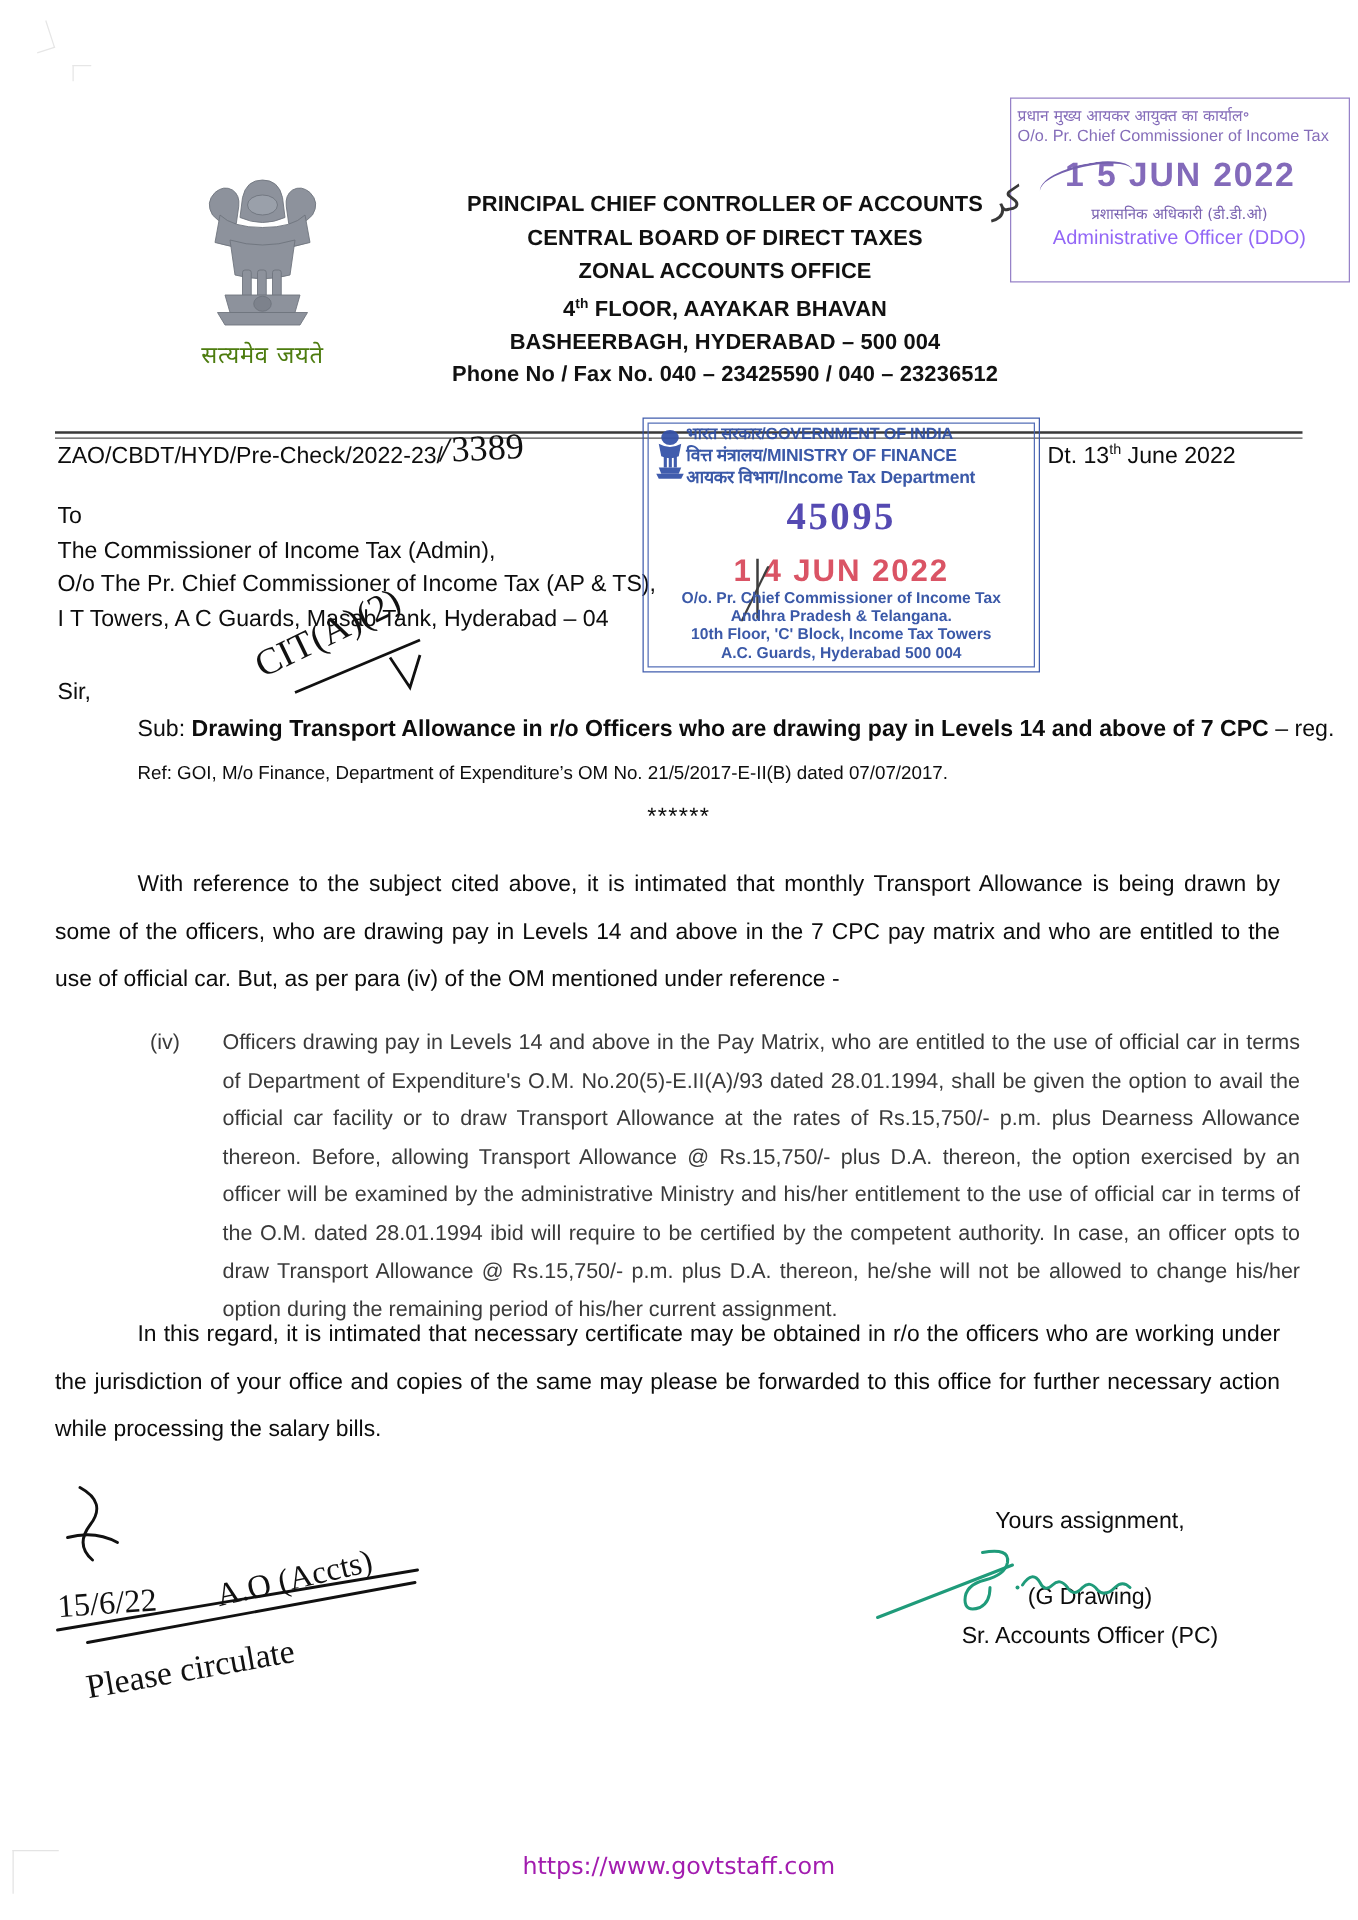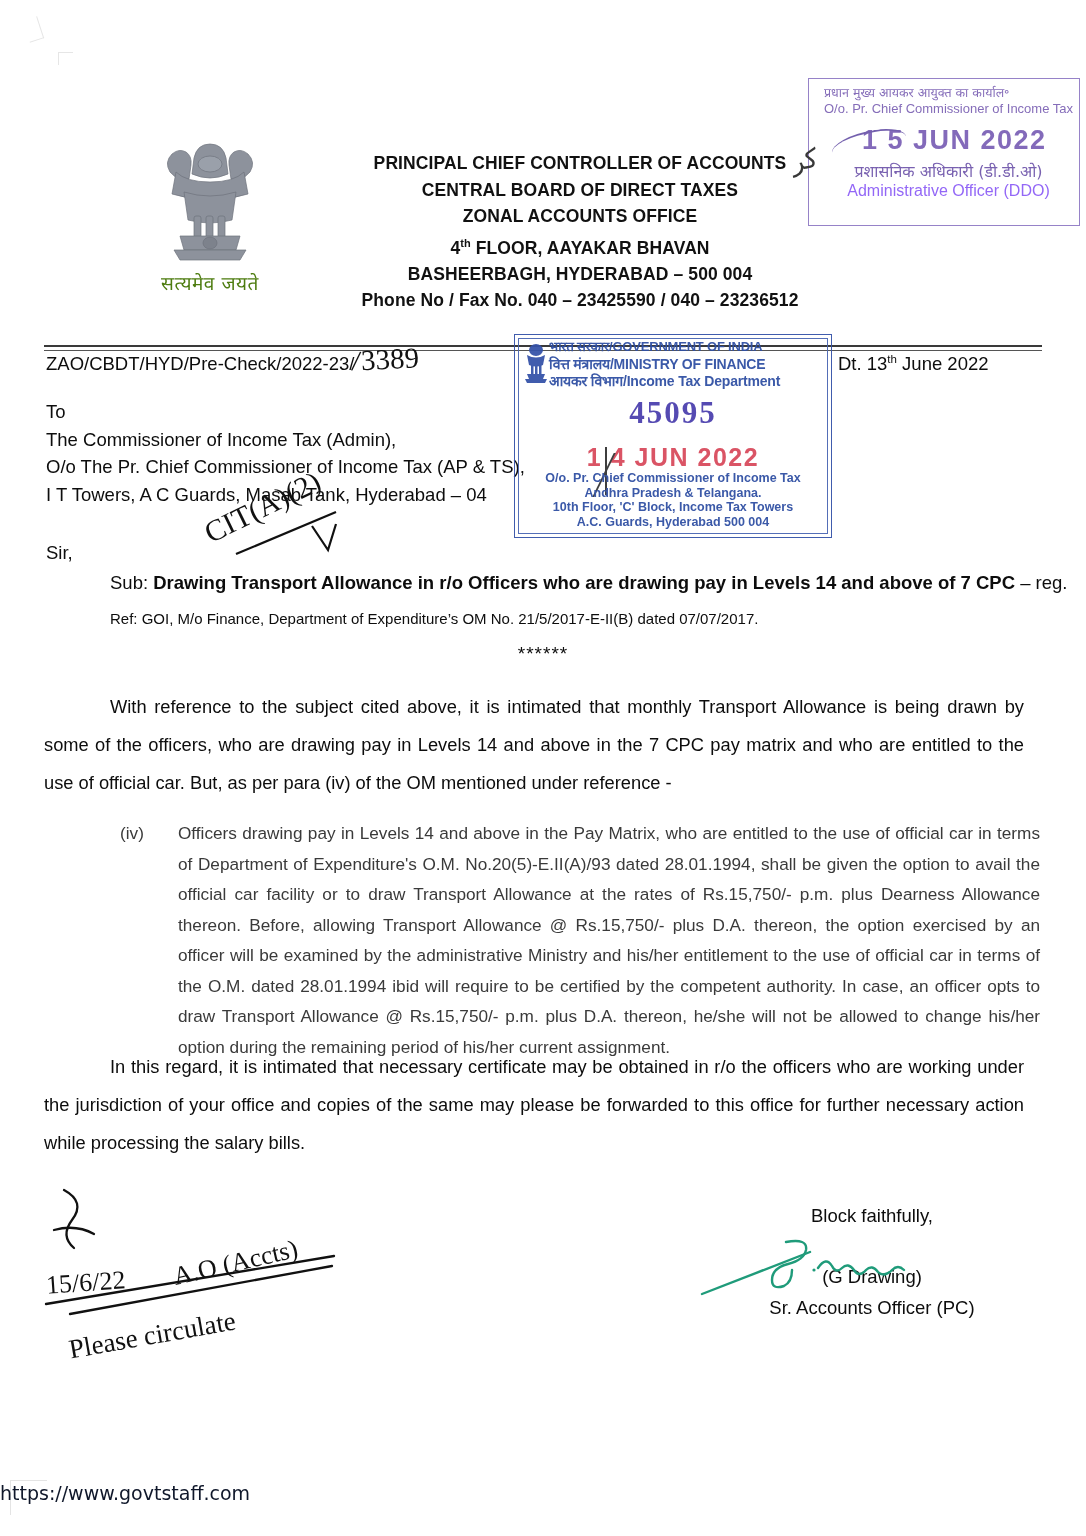--- a/index.html
+++ b/index.html
@@ -65,30 +65,30 @@
   .letterhead sup { font-size: 11px; vertical-align: super; }
 
   
   .ddo-stamp {
     position: absolute;
     left: 808px; top: 78px;
     width: 272px; height: 148px;
     border: 1.5px solid #8f79c4;
     box-sizing: border-box;
     color: #7c62b4;
-    padding: 6px 6px 0 15px;
+    padding: 6px 6px 0 5px;
     opacity: .93;
   }
   .ddo-hi { font-family: "DejaVu Sans", sans-serif; font-size: 12.5px; line-height: 16px; white-space: nowrap; }
   .ddo-en { font-size: 13px; line-height: 16px; white-space: nowrap; }
   .ddo-date {
     font-size: 27px; font-weight: 700; letter-spacing: 1.5px;
     color: #7a5fb5; margin: 8px 0 6px 38px; white-space: nowrap;
   }
-  .ddo-foot-hi { font-family: "DejaVu Sans", sans-serif; font-size: 16px; line-height: 19px; text-align: center; color: #6f56ab; }
+  .ddo-foot-hi { font-family: "DejaVu Sans", sans-serif; font-size: 12px; line-height: 19px; text-align: center; color: #6f56ab; }
   .ddo-foot-en { font-size: 16px; line-height: 20px; text-align: center; color: #8b5cf6; }
   .ddo-sign-ink {
     position: absolute; left: -18px; top: 66px;
     font-family: "Liberation Serif", serif; font-size: 26px;
     color: #2a2a2a; transform: rotate(-12deg);
   }
   .ddo-stroke {
     position: absolute; left: 22px; top: 52px; width: 76px; height: 26px;
     border-top: 2.5px solid #6a55a8; border-radius: 60% 40% 0 0;
     transform: rotate(-9deg);
@@ -263,23 +263,23 @@
     white-space: nowrap;
   }
   .hand-flourish {
     position: absolute; left: 44px; top: 1182px;
     width: 300px; height: 170px; pointer-events: none;
   }
 
   
   .footer-url {
     position: absolute; left: 0; top: 1482px; width: 1086px;
-    text-align: left;
+    text-align: center;
     font-family: "DejaVu Sans", sans-serif;
-    font-size: 19px; color: #0f172a;
+    font-size: 19px; color: #a21caf;
   }
 </style>
 </head>
 <body>
 
 <div id="page">
 
   <div class="scan-mark scan-tl-a"></div>
   <div class="scan-mark scan-tl-b"></div>
   <div class="scan-mark scan-bl"></div>
@@ -388,21 +388,21 @@
   <div class="body-para p1">With reference to the subject cited above, it is intimated that monthly Transport Allowance is being drawn by some of the officers, who are drawing pay in Levels 14 and above in the 7 CPC pay matrix and who are entitled to the use of official car. But, as per para (iv) of the OM mentioned under reference -</div>
 
   <div class="clause">
     <div class="clause-num">(iv)</div>
     <div class="clause-text">Officers drawing pay in Levels 14 and above in the Pay Matrix, who are entitled to the use of official car in terms of Department of Expenditure's O.M. No.20(5)-E.II(A)/93 dated 28.01.1994, shall be given the option to avail  the official car facility or to draw Transport Allowance at the rates of Rs.15,750/- p.m. plus Dearness Allowance thereon. Before, allowing Transport Allowance @ Rs.15,750/- plus D.A. thereon, the option exercised by an officer will be examined by the administrative Ministry and his/her entitlement to the use of official car in terms of the O.M. dated 28.01.1994 ibid will require to be certified by the competent authority. In case, an officer opts to draw Transport Allowance @ Rs.15,750/- p.m. plus D.A. thereon, he/she will not be allowed to change his/her option during the remaining period of his/her current assignment.</div>
   </div>
 
   <div class="body-para p2">In this regard, it is intimated that necessary certificate may be obtained in r/o the officers who are working under the jurisdiction of your office and copies of the same may please be forwarded to this office for further necessary action while processing the salary bills.</div>
 
   <div class="sig-block">
-    <div>Block faithfully,</div>
+    <div>Yours assignment,</div>
     <div style="height:30px"></div>
     <div>(G Drawing)</div>
     <div>Sr. Accounts Officer (PC)</div>
   </div>
   <svg class="sig-ink" viewBox="0 0 240 60">
     <g fill="none" stroke="#1f9b7a" stroke-width="2.4" stroke-linecap="round">
       <path d="M2 58 L110 16"></path>
       <path d="M86 6 q22 -4 20 8 q-2 10 -18 14 q-16 4 -16 16 q0 10 12 6 q8 -4 8 -16"></path>
       <path d="M118 32 q8 -12 14 -2 q4 8 10 2 q6 -6 12 2 q5 8 12 0 q6 -6 12 2 q6 6 14 -2 q6 -6 12 0"></path>
       <circle cx="114" cy="34" r="1.6" fill="#1f9b7a" stroke="none"></circle>

